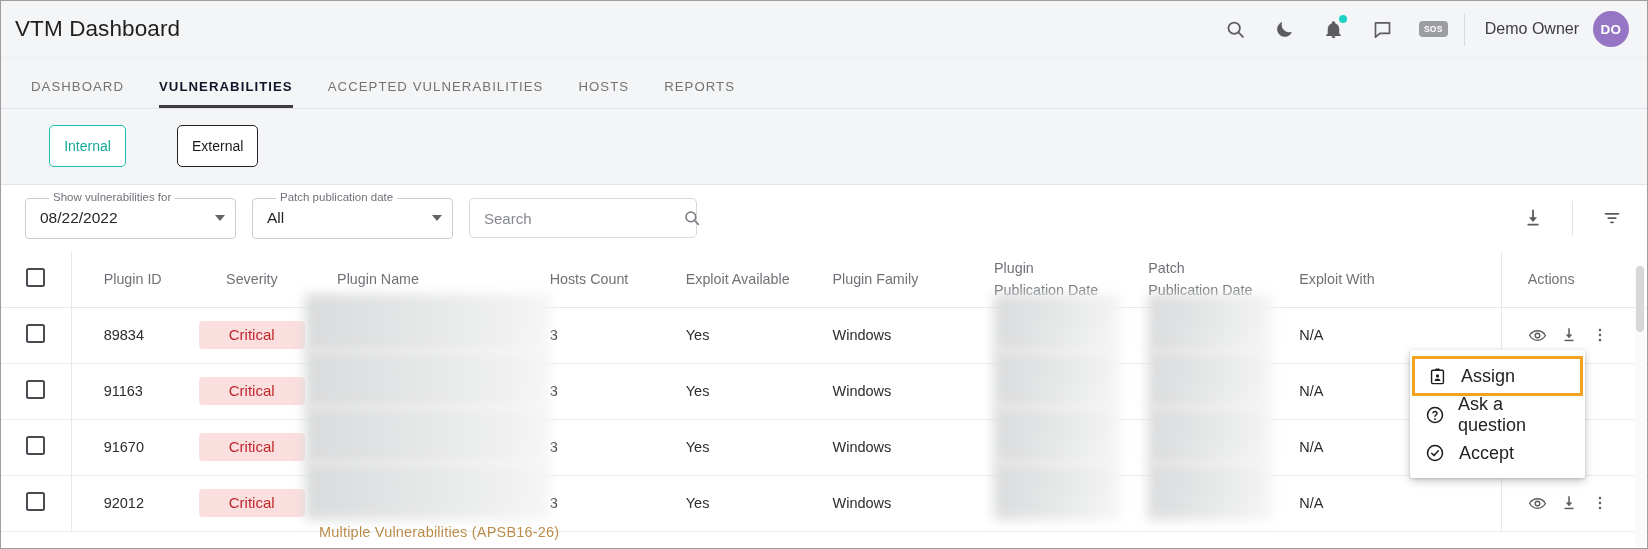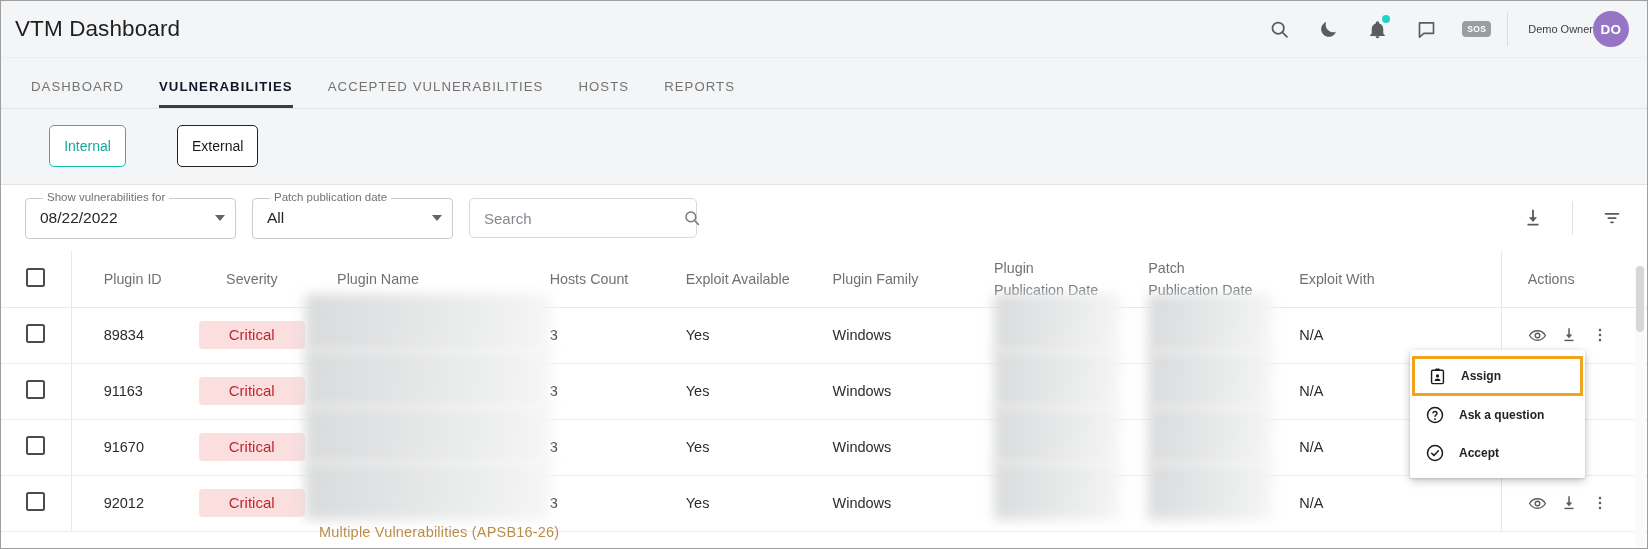--- a/index.html
+++ b/index.html
@@ -57,21 +57,21 @@
     letter-spacing: .3px;
     padding: 4px 5px 3px 5px;
     line-height: 1;
     cursor: pointer;
   }
   .header-div {
     width: 1px; height: 33px; background: #d8dadd;
     margin: 0 20px 0 16px;
   }
   .user-name {
-    font-size: 11px; color: #3d3d42; 
+    font-size: 16px; color: #3d3d42; margin-right: 14px;
   }
   .avatar {
     width: 36px; height: 36px; border-radius: 50%;
     background: #9575c4; color: #fff;
     display: flex; align-items: center; justify-content: center;
     font-size: 13.5px; font-weight: 600; letter-spacing: .4px;
     cursor: pointer;
   }
 
   
@@ -132,21 +132,21 @@
     height: 41px;
     border: 1px solid #c9ccd1;
     border-radius: 4px;
     display: flex; align-items: center;
     padding: 0 10px 0 14px;
     background: #fff;
     cursor: pointer;
   }
   .field .flabel {
     position: absolute;
-    top: -8px; left: 17px;
+    top: -8px; left: 23px;
     background: #ffffff;
     padding: 0 4px;
     font-size: 11.5px;
     color: #6f7278;
     white-space: nowrap;
   }
   .field .fval {
     font-size: 15.5px;
     color: #26262a;
     white-space: nowrap;
@@ -295,24 +295,23 @@
     box-shadow: 0 3px 10px rgba(0,0,0,.22), 0 1px 3px rgba(0,0,0,.14);
     border-radius: 2px;
     padding: 6px 0;
     z-index: 30;
   }
   .ctxitem {
     display: flex; align-items: center;
     gap: 13px;
     height: 38px;
     padding: 0 14px;
-    font-size: 12px;
+    font-size: 18px;
     color: #232327;
     cursor: pointer;
-    font-weight: bold;
   }
   .ctxitem .cicon { width: 22px; height: 22px; display: flex; align-items: center; justify-content: center; color: #1c1c20; }
   .ctxitem.highlight {
     border: 3px solid #f0a41e;
     height: 40px;
     margin: 0 2px;
     padding: 0 11px;
   }
 </style>
 </head>

